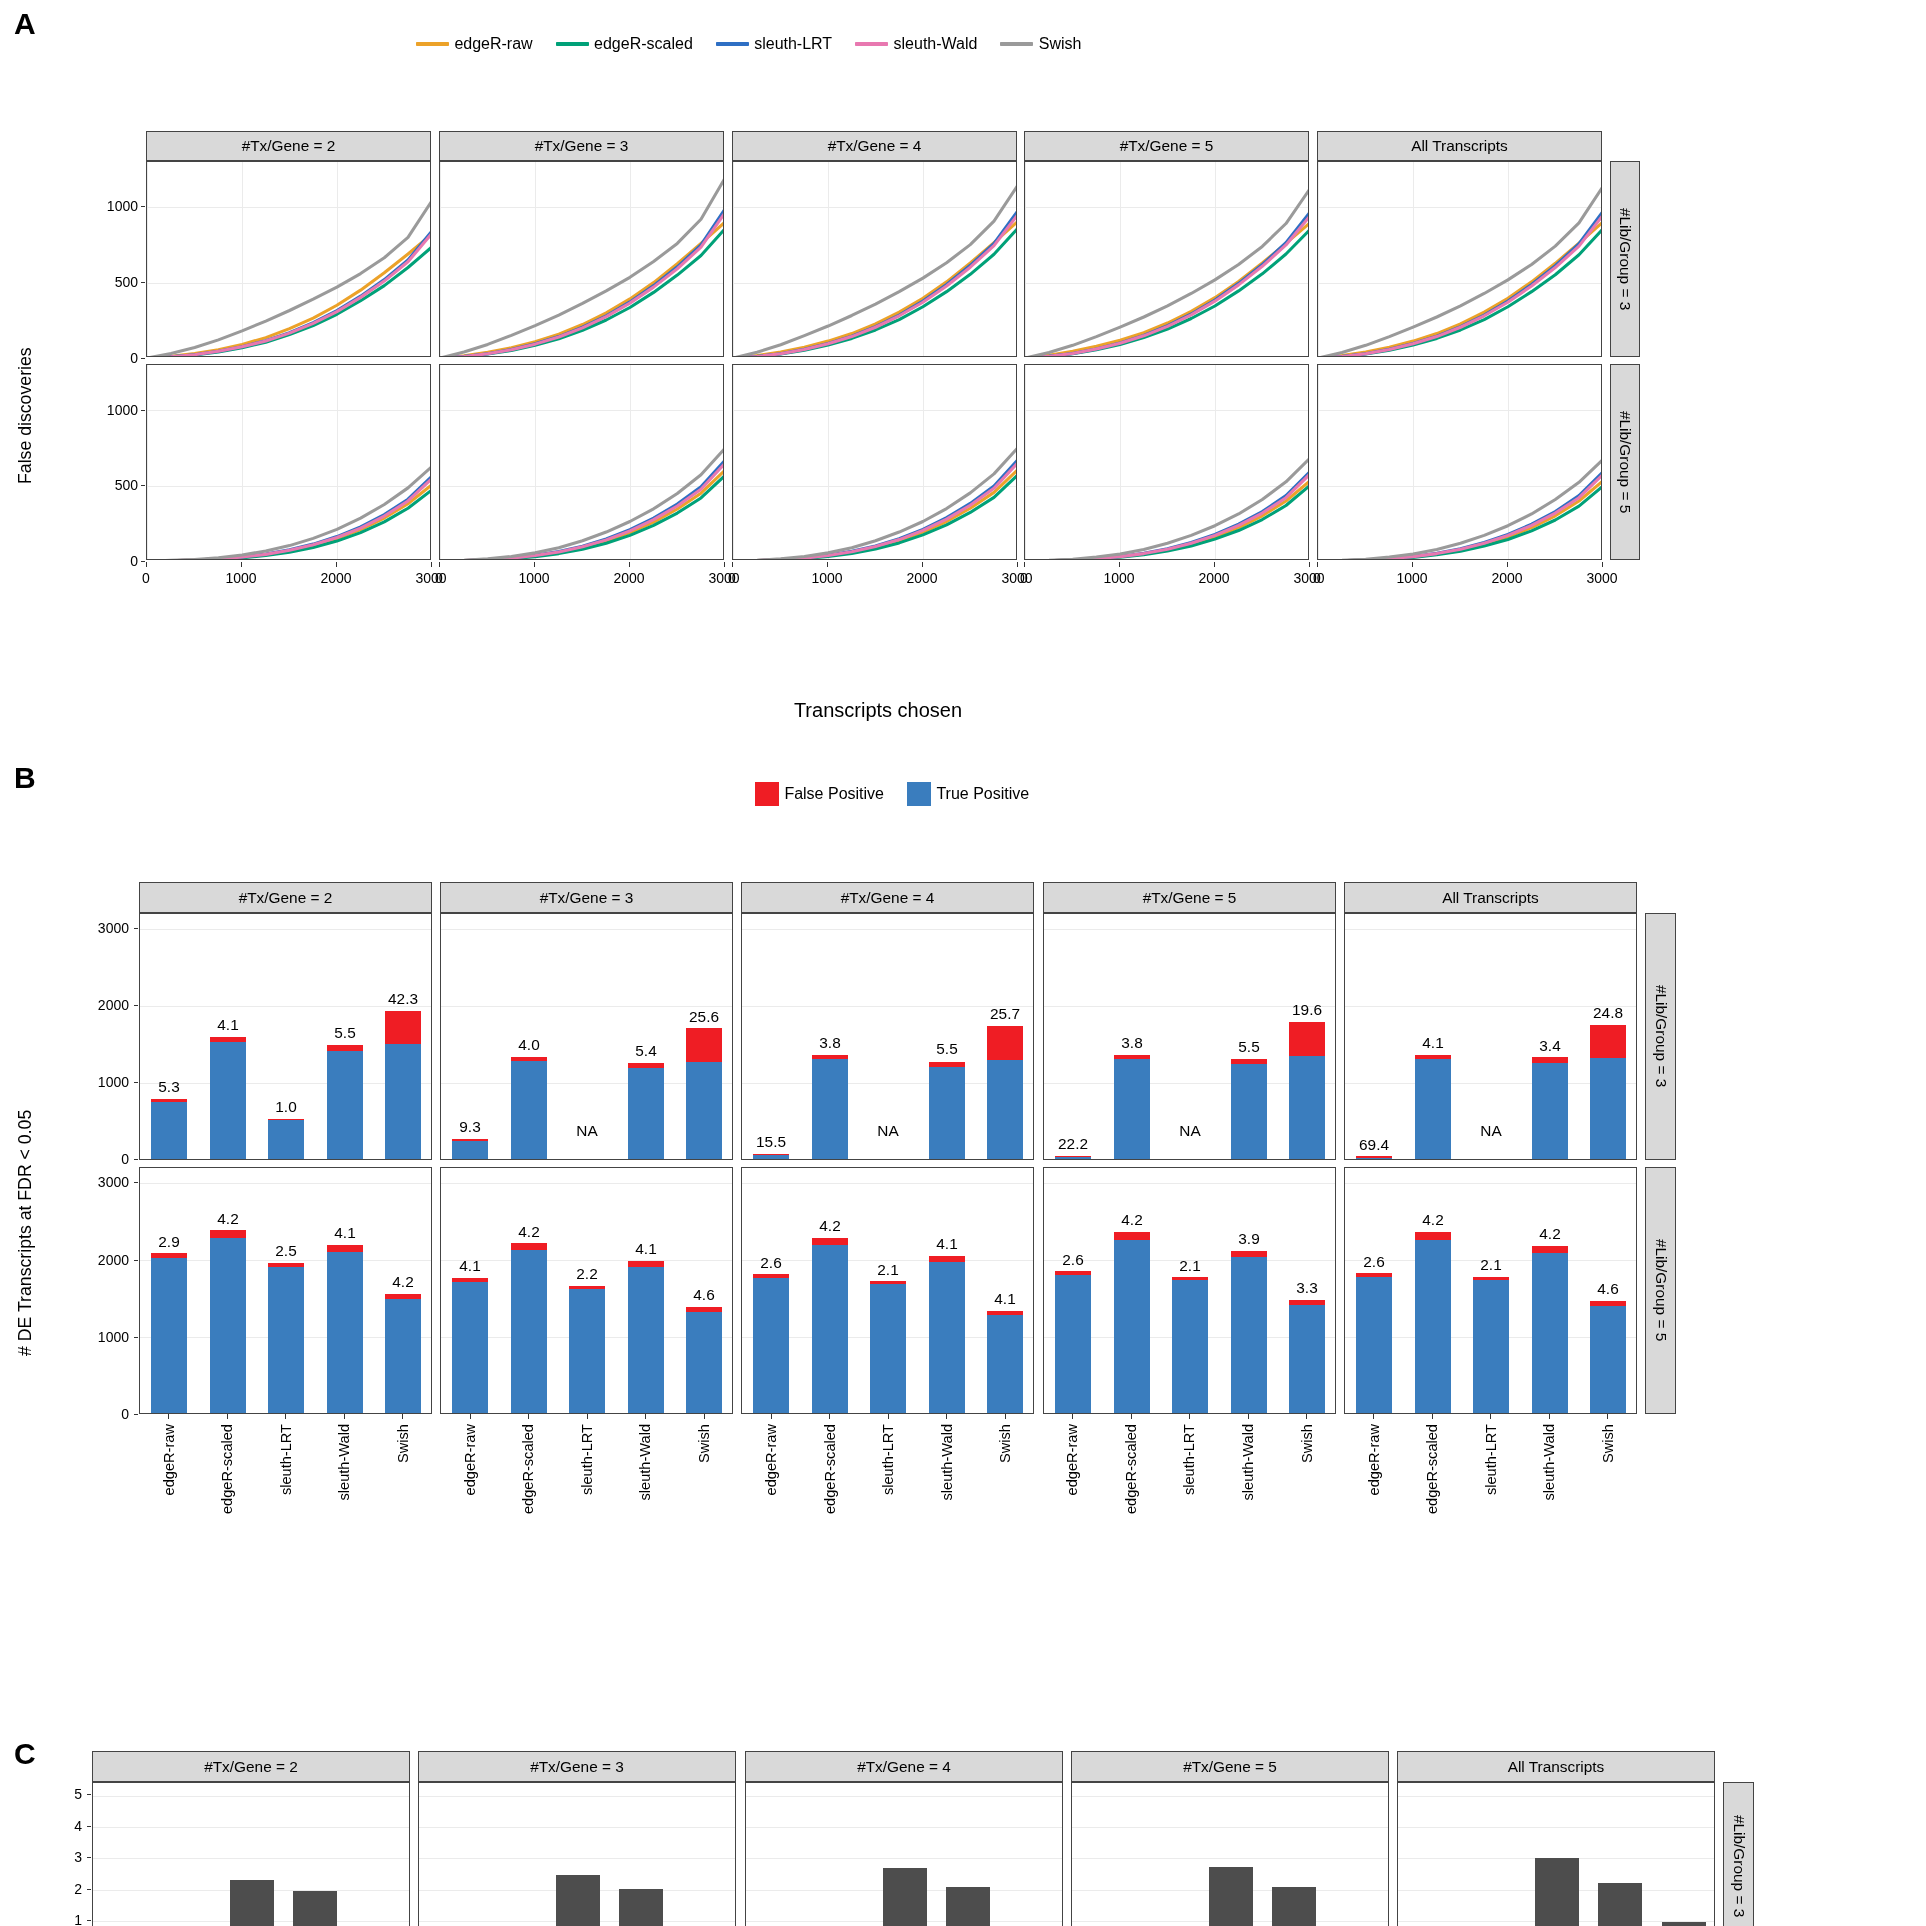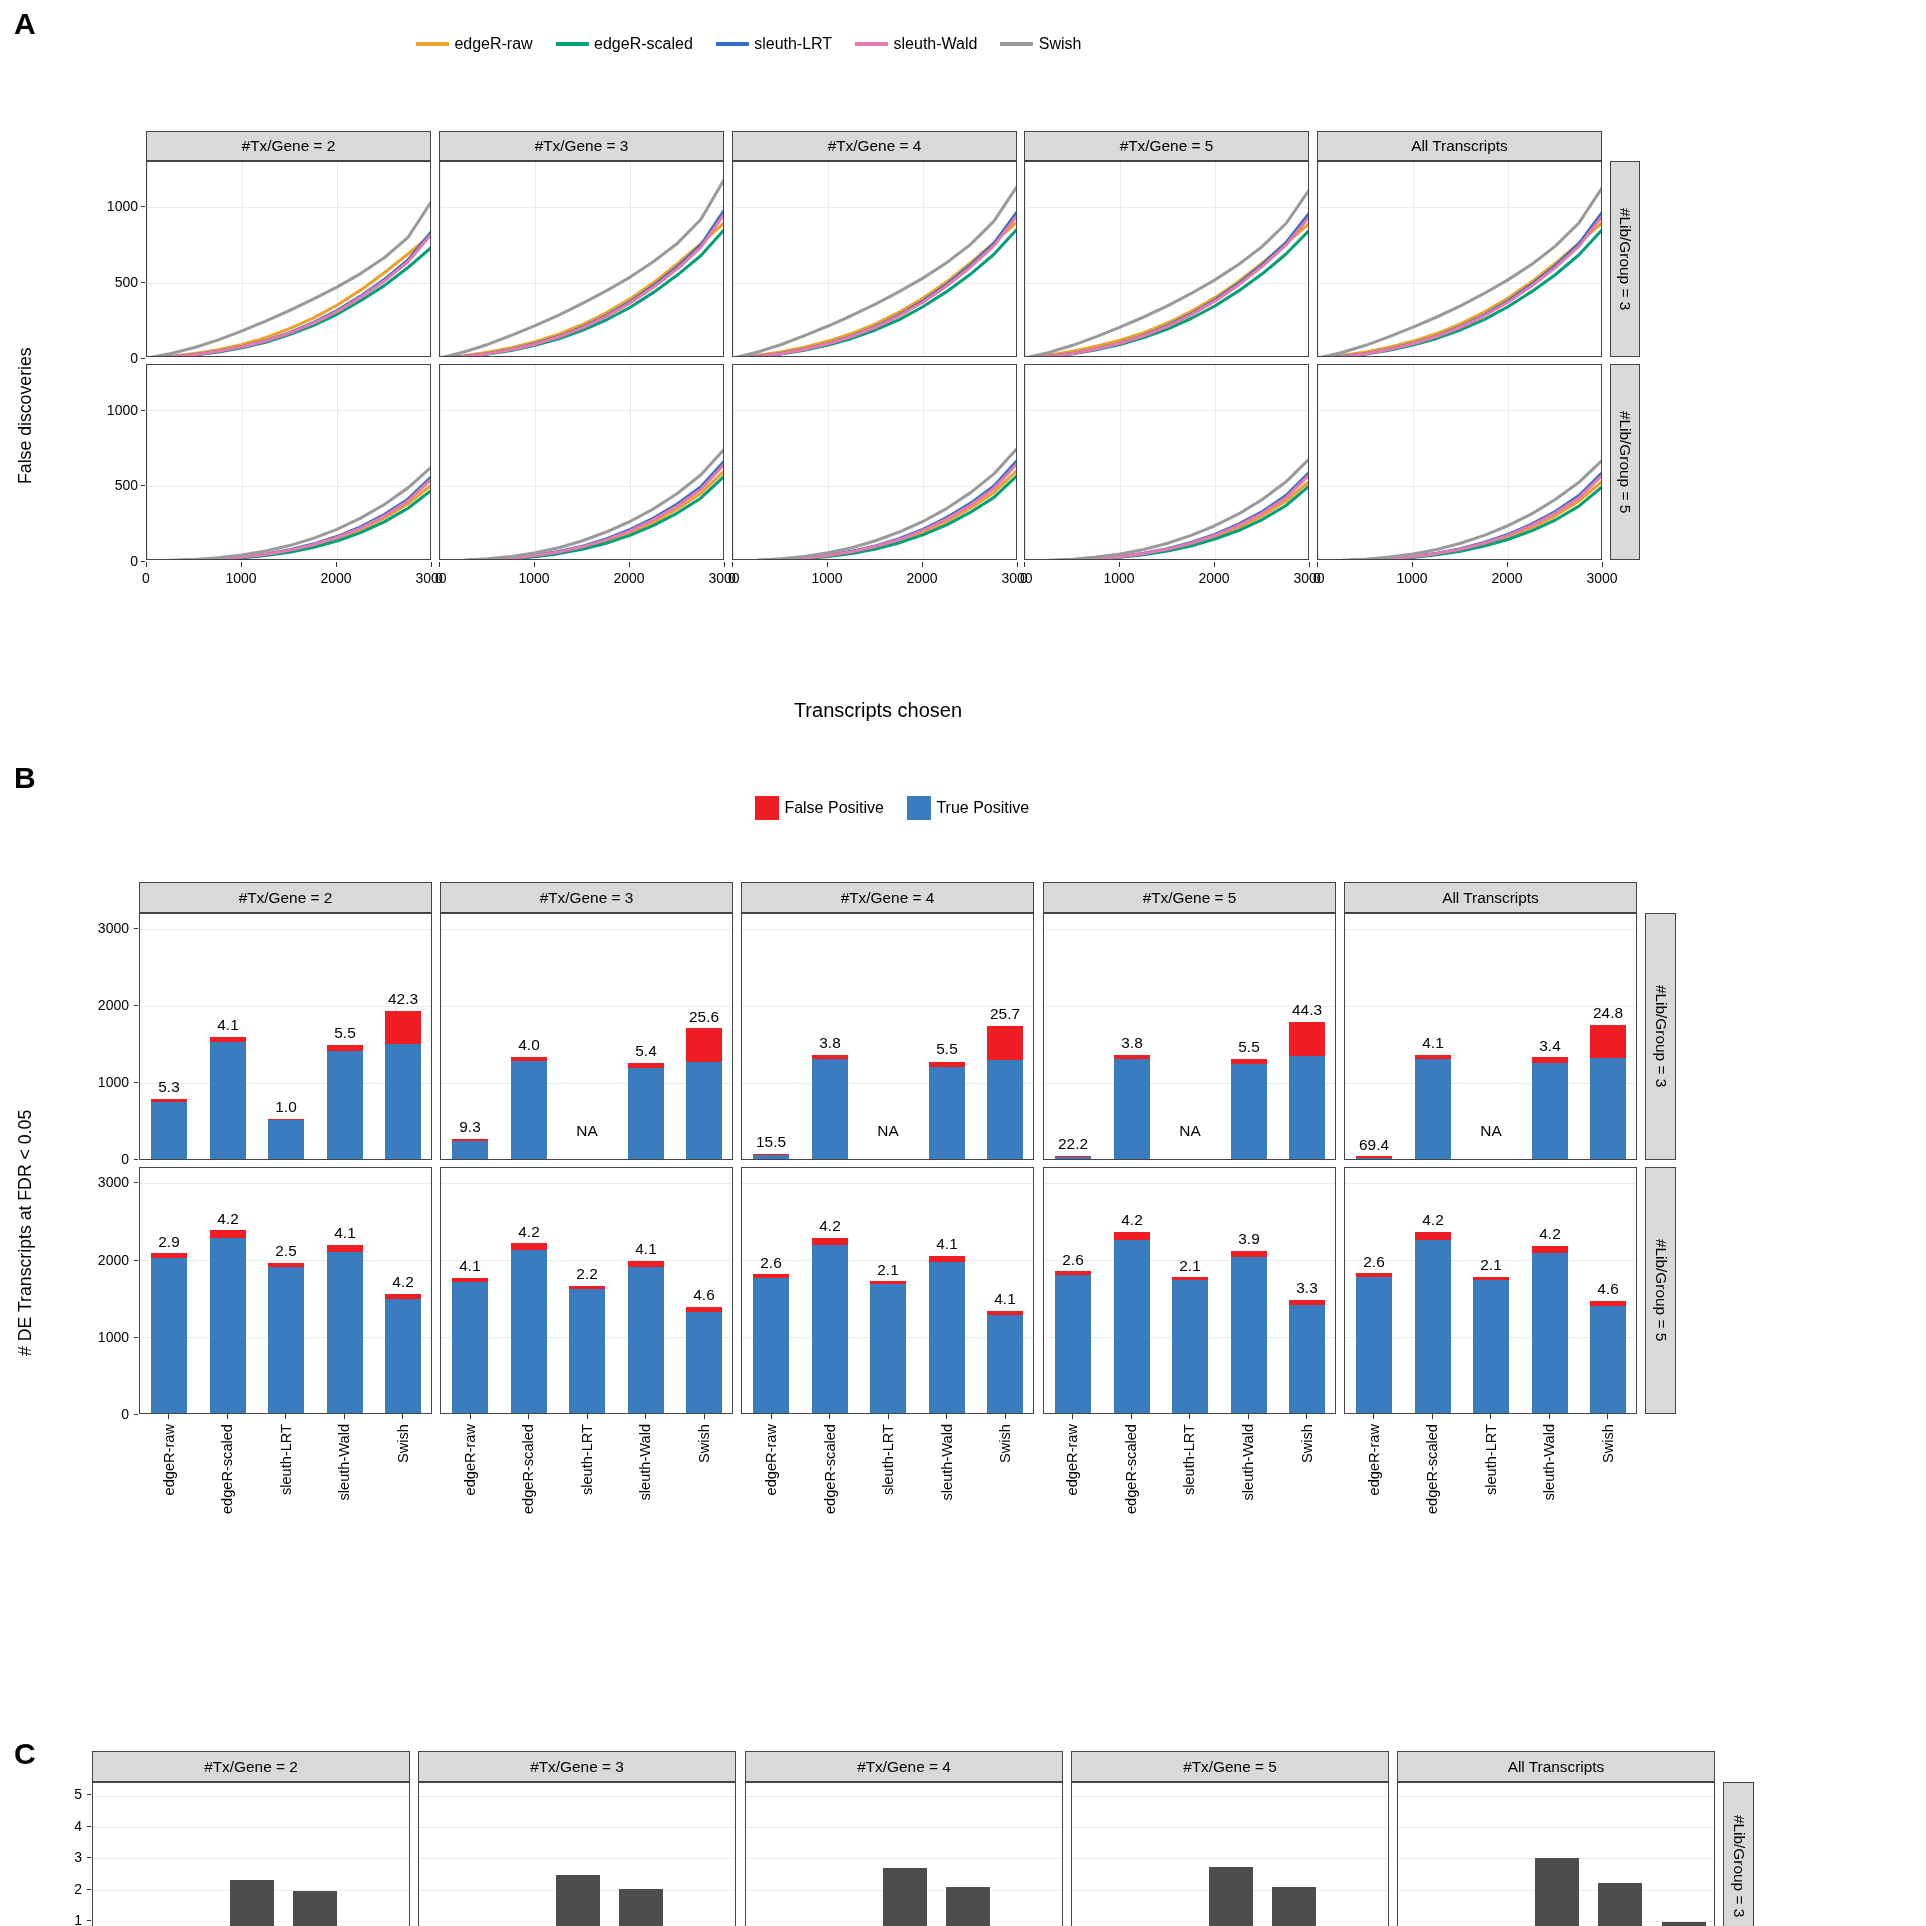--- a/index.html
+++ b/index.html
@@ -318,21 +318,21 @@
     <div class="xtick" style="left:1266px; top:439px;">1000</div>
     <div class="tickmark-x" style="left:1266px; top:431px;"></div>
     <div class="xtick" style="left:1361px; top:439px;">2000</div>
     <div class="tickmark-x" style="left:1361px; top:431px;"></div>
     <div class="xtick" style="left:1456px; top:439px;">3000</div>
     <div class="tickmark-x" style="left:1456px; top:431px;"></div>
   </div>
 <div id="panelA-xlabel" style="position:absolute; font-size:20px; text-align:center; left:146px; width:1464px; top:699px;">Transcripts chosen</div>
 
 <div class="panel-letter" style="left:14px; top:761px;">B</div>
-<div class="legend" id="legendB" style="left:755px; top:782px;margin-top:14px;">
+<div class="legend" id="legendB" style="left:755px; top:782px;">
     <div class="legend-item">
       <span class="legend-box" style="background:#EF1D24;"></span>
       <span>False Positive</span>
     </div>
     <div class="legend-item">
       <span class="legend-box" style="background:#3A7DBE;"></span>
       <span>True Positive</span>
     </div>
   </div>
 
@@ -452,21 +452,21 @@
       <div class="bar-label" style="left:146px; top:208px;">NA</div>
       <div class="bar" style="left:187px; width:36px; height:100px;">
         <div class="bar-tp" style="height:95px;"></div>
         <div class="bar-fp" style="bottom:95px; height:5.5px;"></div>
       </div>
       <div class="bar-label" style="left:205px; top:124px;">5.5</div>
       <div class="bar" style="left:245px; width:36px; height:138px;">
         <div class="bar-tp" style="height:103px;"></div>
         <div class="bar-fp" style="bottom:103px; height:34px;"></div>
       </div>
-      <div class="bar-label" style="left:263px; top:87px;">44.3</div>
+      <div class="bar-label" style="left:263px; top:87px;">19.6</div>
     </div>
     <div class="cell" style="position:absolute; left:1205px; top:31px; width:293px; height:247px;">
       <div class="gridline-h" style="top:169px;"></div>
       <div class="gridline-h" style="top:92px;"></div>
       <div class="gridline-h" style="top:15.4px;"></div>
       <div class="bar" style="left:11px; width:36px; height:2.7px;">
         <div class="bar-tp" style="height:1.5px;"></div>
         <div class="bar-fp" style="bottom:1.5px; height:1.2px;"></div>
       </div>
       <div class="bar-label" style="left:29px; top:222px;">69.4</div>

